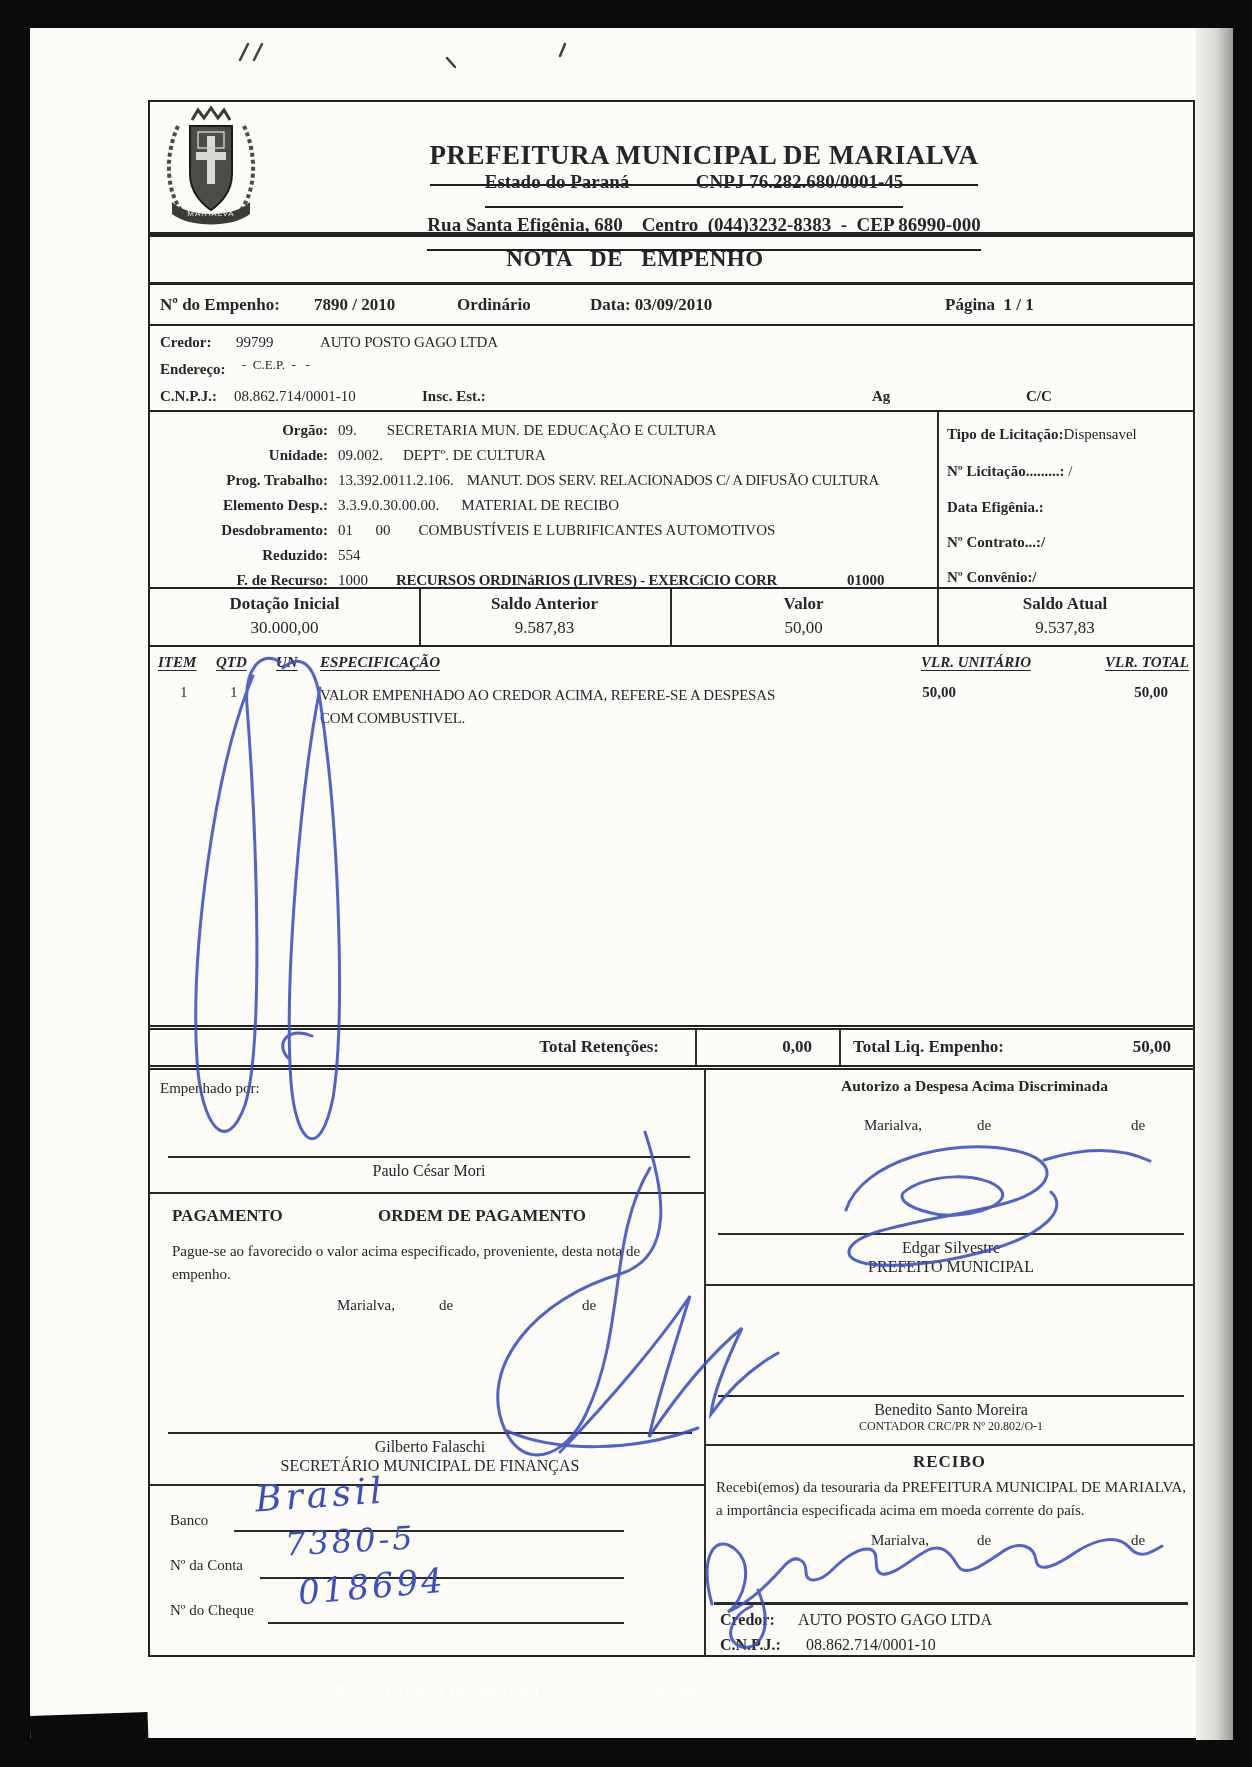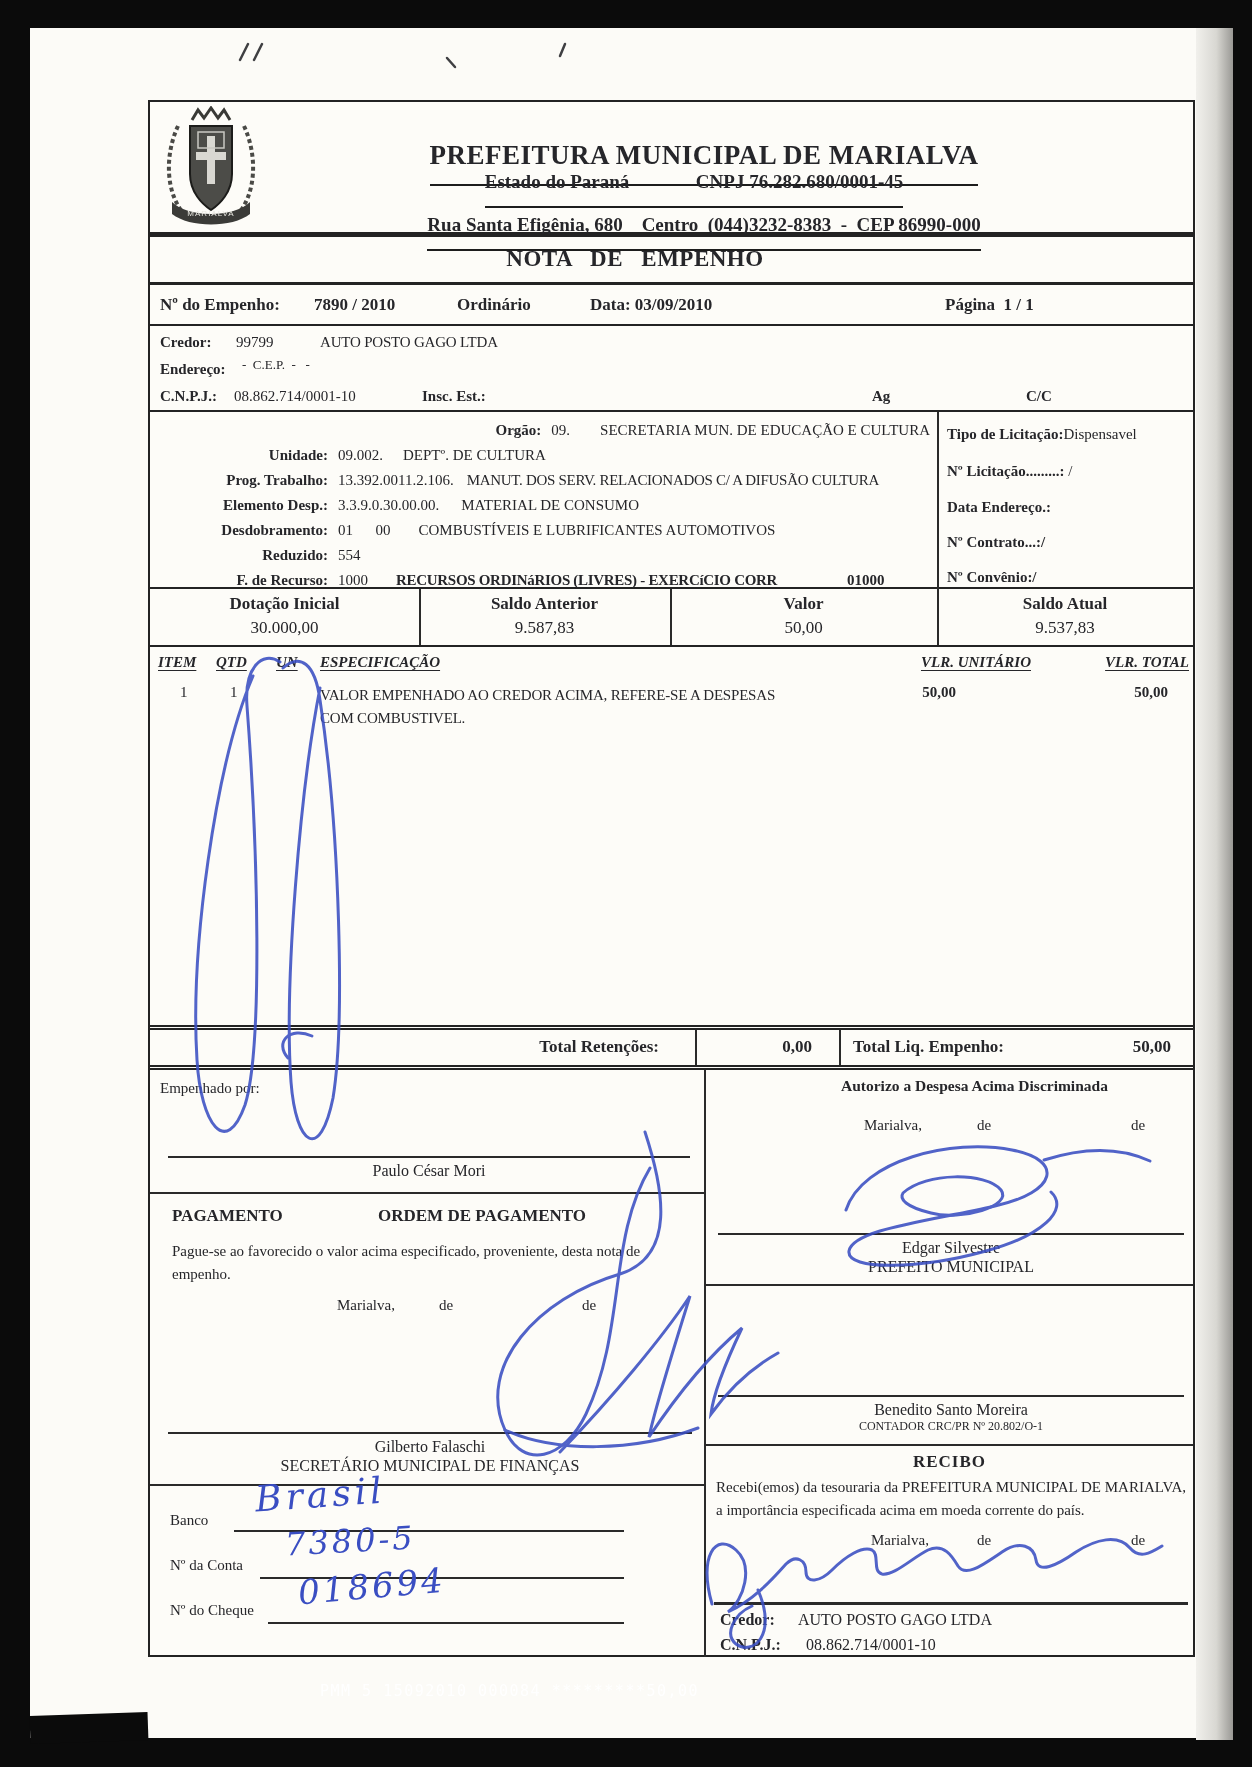--- a/index.html
+++ b/index.html
@@ -87,59 +87,59 @@
       <span class="t b" style="left:10px;top:62px;font-size:15px;">C.N.P.J.:</span>
       <span class="t" style="left:84px;top:62px;font-size:15px;">08.862.714/0001-10</span>
       <span class="t b" style="left:272px;top:62px;font-size:15px;">Insc. Est.:</span>
       <span class="t b" style="left:722px;top:62px;font-size:15px;">Ag</span>
       <span class="t b" style="left:862px;top:62px;font-size:15px;margin-left:14px;">C/C</span>
     </div>
 
     <div class="sec" style="top:310px;height:177px;border-bottom:2px solid #232323;">
       <div class="vl" style="left:787px;top:0;height:177px;"></div>
 
-      <div class="abs" style="left:0;top:10px;width:780px;display:flex;align-items:baseline;font-size:15px;justify-content:flex-end;">
+      <div class="abs" style="left:0;top:10px;width:780px;display:flex;align-items:baseline;font-size:15px;">
         <span class="b" style="width:178px;text-align:right;flex:none;">Orgão:</span>
         <span style="margin-left:10px;white-space:pre;">09.</span>
         <span style="margin-left:30px;white-space:pre;">SECRETARIA MUN. DE EDUCAÇÃO E CULTURA</span>
       </div>
       <div class="abs" style="left:0;top:35px;width:780px;display:flex;align-items:baseline;font-size:15px;">
         <span class="b" style="width:178px;text-align:right;flex:none;">Unidade:</span>
         <span style="margin-left:10px;white-space:pre;">09.002.</span>
         <span style="margin-left:20px;white-space:pre;">DEPTº. DE CULTURA</span>
       </div>
       <div class="abs" style="left:0;top:60px;width:780px;display:flex;align-items:baseline;font-size:15px;">
         <span class="b" style="width:178px;text-align:right;flex:none;">Prog. Trabalho:</span>
         <span style="margin-left:10px;white-space:pre;">13.392.0011.2.106.</span>
         <span style="margin-left:13px;white-space:pre;letter-spacing:-.3px;">MANUT. DOS SERV. RELACIONADOS C/ A DIFUSÃO CULTURA</span>
       </div>
       <div class="abs" style="left:0;top:85px;width:780px;display:flex;align-items:baseline;font-size:15px;">
         <span class="b" style="width:178px;text-align:right;flex:none;">Elemento Desp.:</span>
         <span style="margin-left:10px;white-space:pre;">3.3.9.0.30.00.00.</span>
-        <span style="margin-left:22px;white-space:pre;">MATERIAL DE CONSUMO</span>
+        <span style="margin-left:22px;white-space:pre;">MATERIAL DE RECIBO</span>
       </div>
       <div class="abs" style="left:0;top:110px;width:780px;display:flex;align-items:baseline;font-size:15px;">
         <span class="b" style="width:178px;text-align:right;flex:none;">Desdobramento:</span>
         <span style="margin-left:10px;white-space:pre;">01      00</span>
         <span style="margin-left:28px;white-space:pre;">COMBUSTÍVEIS E LUBRIFICANTES AUTOMOTIVOS</span>
       </div>
       <div class="abs" style="left:0;top:135px;width:780px;display:flex;align-items:baseline;font-size:15px;">
         <span class="b" style="width:178px;text-align:right;flex:none;">Reduzido:</span>
         <span style="margin-left:10px;white-space:pre;">554</span>
       </div>
       <div class="abs" style="left:0;top:160px;width:780px;display:flex;align-items:baseline;font-size:15px;">
         <span class="b" style="width:178px;text-align:right;flex:none;">F. de Recurso:</span>
         <span style="margin-left:10px;white-space:pre;">1000</span>
         <span class="b" style="margin-left:28px;white-space:pre;letter-spacing:-.3px;">RECURSOS ORDINáRIOS (LIVRES) - EXERCíCIO CORR</span>
       </div>
       <span class="t b" style="left:697px;top:160px;font-size:15px;">01000</span>
 
       <div class="t" style="left:797px;top:14px;font-size:15px;"><span class="b">Tipo de Licitação:</span><span>Dispensavel</span></div>
       <div class="t" style="left:797px;top:51px;font-size:15px;"><span class="b">Nº Licitação.........:</span><span> /</span></div>
-      <div class="t" style="left:797px;top:87px;font-size:15px;"><span class="b">Data Endereço.:</span><span></span></div>
+      <div class="t" style="left:797px;top:87px;font-size:15px;"><span class="b">Data Efigênia.:</span><span></span></div>
       <div class="t" style="left:797px;top:122px;font-size:15px;"><span class="b">Nº Contrato...:/</span><span></span></div>
       <div class="t" style="left:797px;top:157px;font-size:15px;"><span class="b">Nº Convênio:/</span><span></span></div>
     </div>
 
     <div class="sec" style="top:487px;height:58px;border-bottom:2px solid #232323;">
       <div class="vl" style="left:269px;top:0;height:56px;"></div>
       <div class="vl" style="left:520px;top:0;height:56px;"></div>
       <div class="vl" style="left:787px;top:0;height:56px;"></div>
       <div class="t b ctr" style="left:0;top:5px;width:269px;font-size:17px;">Dotação Inicial</div>
       <div class="t ctr" style="left:0;top:29px;width:269px;font-size:17px;">30.000,00</div>

